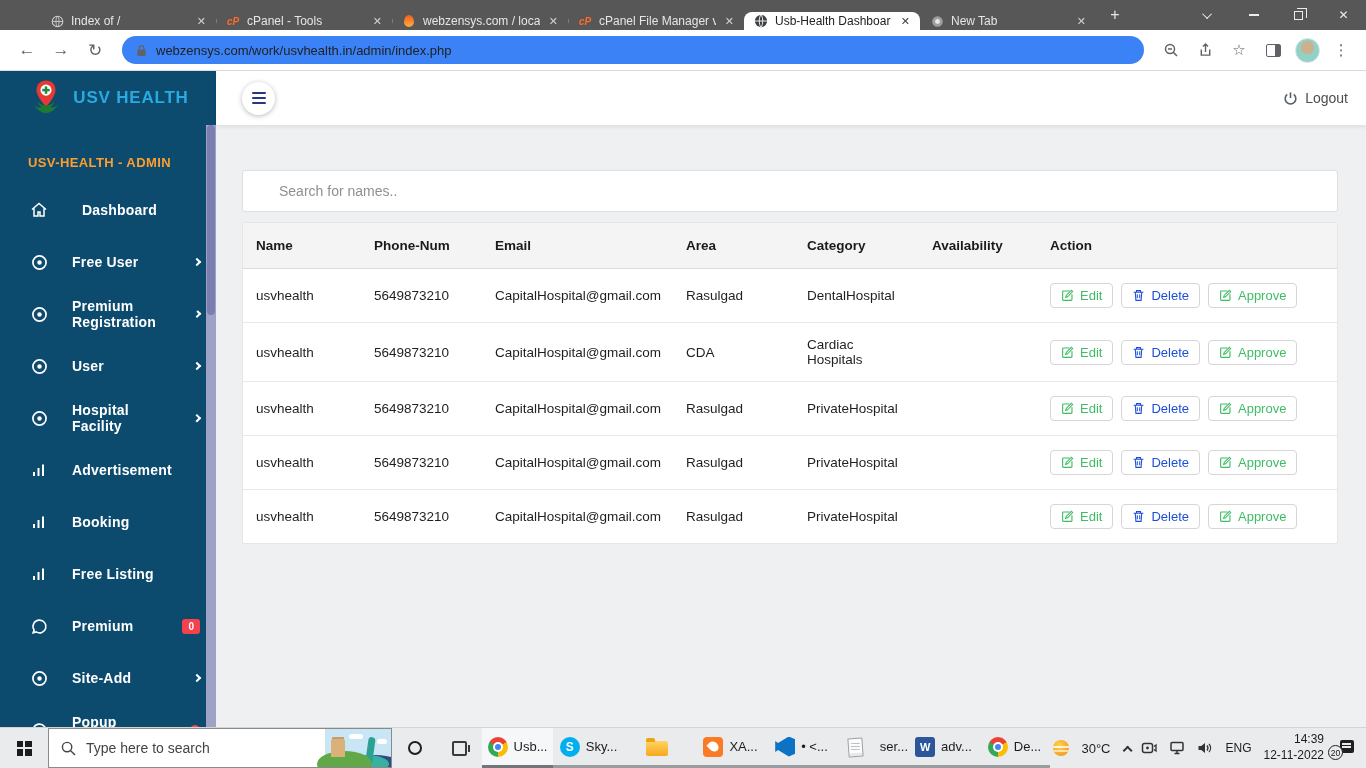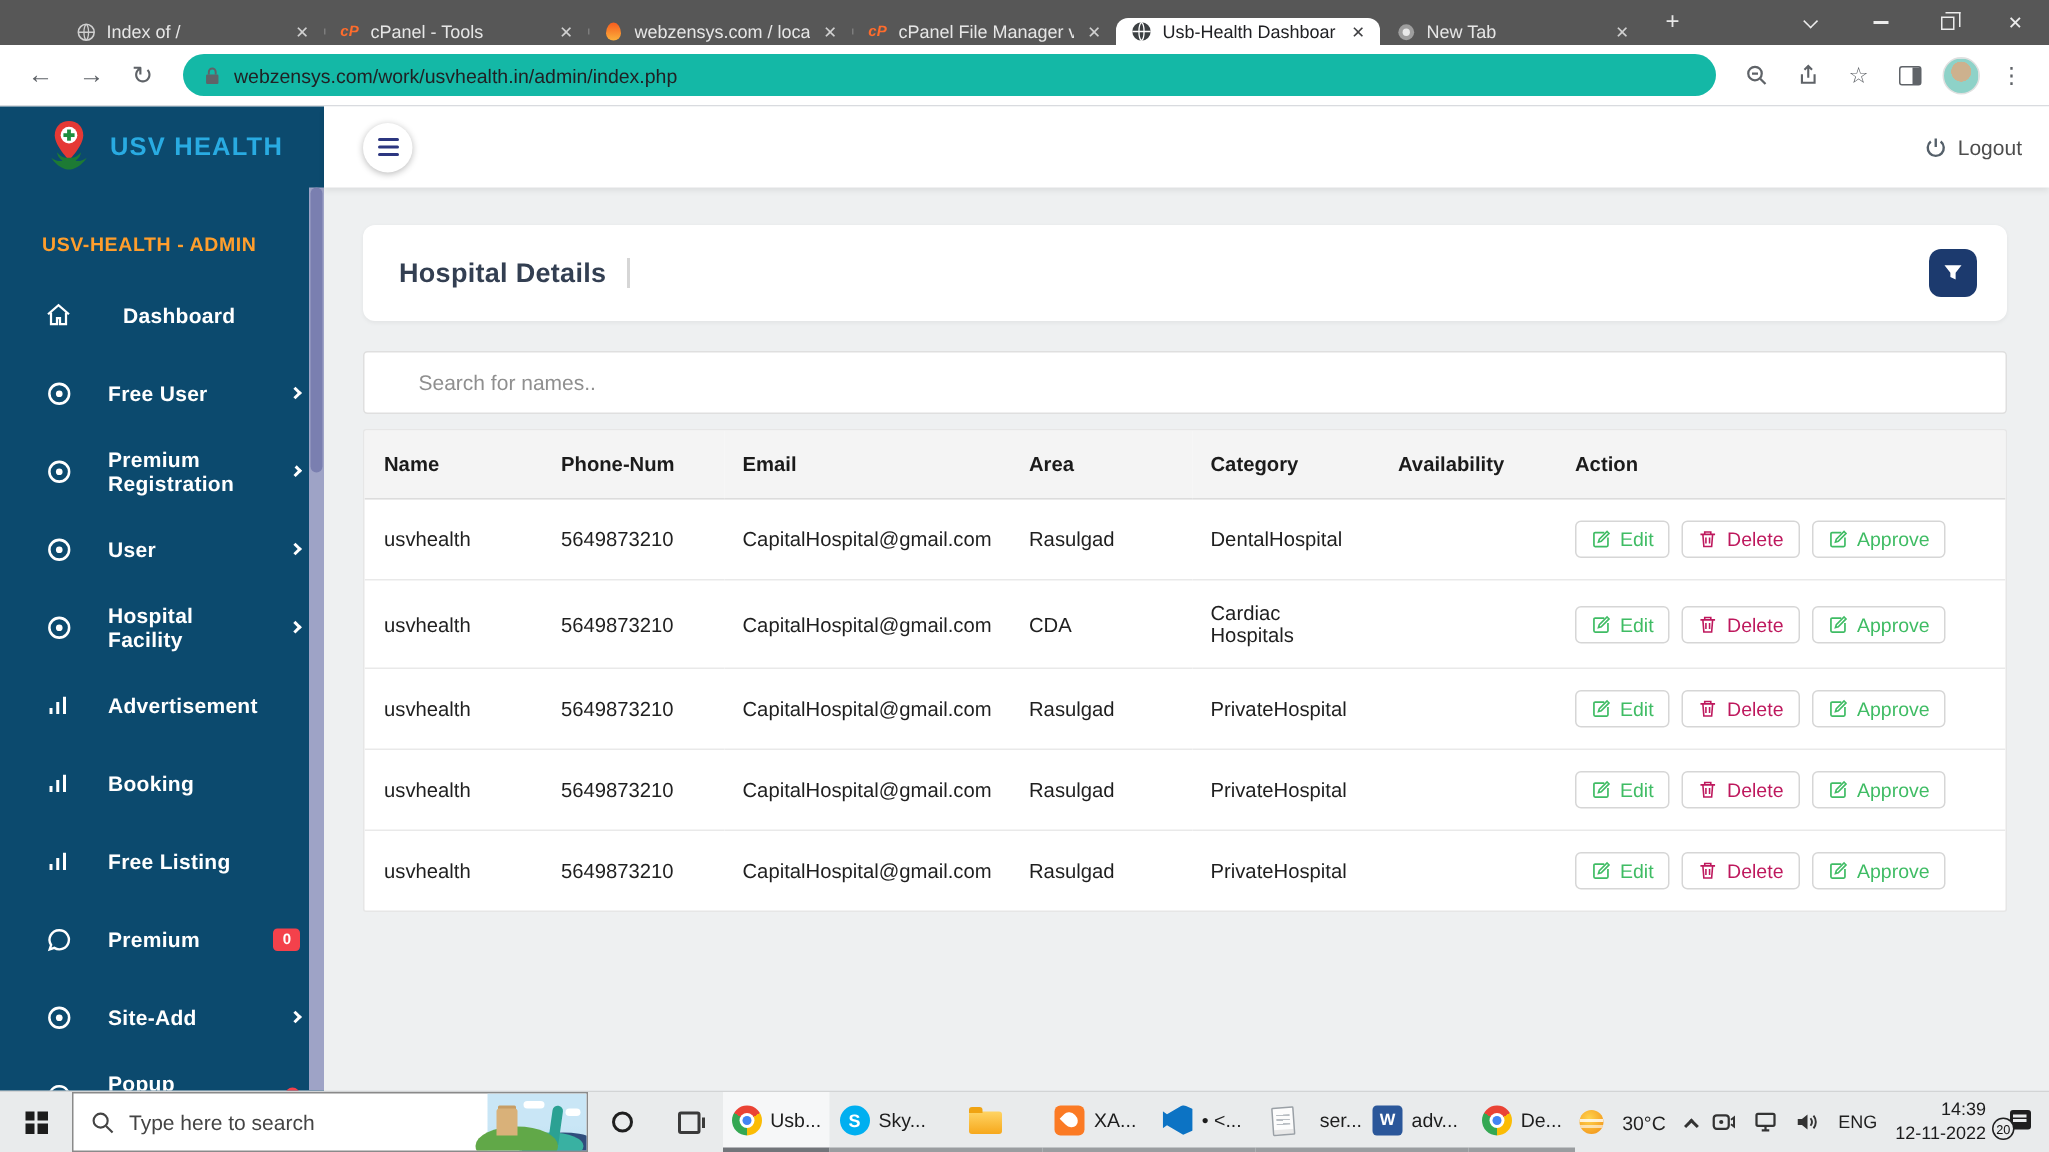--- a/index.html
+++ b/index.html
@@ -19,21 +19,21 @@
   .newtab { width:26px; height:26px; margin:0 0 2px 6px; color:#e6e6e6; font-size:16px; display:flex; align-items:center; justify-content:center; }
   .wincontrols { margin-left:auto; display:flex; align-self:stretch; align-items:center; }
   .winbtn { width:45px; height:30px; display:flex; align-items:center; justify-content:center; color:#ececec; font-size:12px; }
   .chev-down { width:7px; height:7px; border-left:1.5px solid #ececec; border-bottom:1.5px solid #ececec; transform:rotate(-45deg) translateY(-2px); }
   .minim { width:10px; height:1.5px; background:#ececec; }
   .restore { width:9px; height:9px; border:1.2px solid #ececec; position:relative; }
   .restore::after { content:""; position:absolute; left:2px; top:-4px; width:9px; height:9px; border:1.2px solid #ececec; border-left:none; border-bottom:none; }
 
   .toolbar { height:41px; background:#fff; display:flex; align-items:center; padding:0 10px 0 12px; gap:4px; border-bottom:1px solid #dadce0; }
   .navbtn { width:30px; height:30px; display:flex; align-items:center; justify-content:center; font-size:17px; color:#5f6368; border-radius:50%; }
-  .omnibox { flex:1; height:28px; margin:0 8px; background:#14b8a6; border-radius:14px; display:flex; align-items:center; padding:0 14px; gap:9px; }
+  .omnibox { flex:1; height:28px; margin:0 8px; background:#3b82f6; border-radius:14px; display:flex; align-items:center; padding:0 14px; gap:9px; }
   .omnibox .url { font-size:13px; color:#202124; }
   .tbicon { width:30px; height:30px; display:flex; align-items:center; justify-content:center; color:#5f6368; font-size:15px; }
   .panel-ic { width:15px; height:13px; border:1.6px solid #5f6368; border-radius:2px; position:relative; }
   .panel-ic::after { content:""; position:absolute; right:0; top:0; bottom:0; width:5px; background:#5f6368; }
   .avatar { width:25px; height:25px; border-radius:50%; background:radial-gradient(circle at 50% 38%, #cdb18e 0 36%, #8ed2c8 37%); border:1px solid #e0e0e0; }
 
   
   .page { height:656px; display:flex; }
   .sidebar { width:216px; background:#0c4a6e; position:relative; flex:0 0 216px; overflow:hidden; }
   .sb-scroll { position:absolute; right:0; top:54px; bottom:0; width:10px; background:#9ea3c6; }
@@ -69,21 +69,21 @@
   table { width:100%; border-collapse:collapse; table-layout:fixed; }
   th { background:#f4f4f4; text-align:left; font-size:13.5px; color:#1b1b1b; padding:15px 12px; border-bottom:1px solid #dcdcdc; }
   th:first-child { padding-left:13px; }
   td { font-size:13.5px; color:#1f1f1f; padding:14px 12px; border-top:1px solid #e9e9e9; vertical-align:middle; }
   td:first-child { padding-left:13px; }
   tr:first-child td { border-top:none; }
   .col-name{width:119px}.col-phone{width:121px}.col-email{width:191px}.col-area{width:121px}.col-cat{width:125px}.col-avail{width:118px}
   .actions { display:flex; gap:8px; }
   .abtn { display:inline-flex; align-items:center; gap:6px; padding:4px 10px; background:#fff; border:1px solid #d6d6d6; border-radius:4px; font-size:13px; font-family:inherit; }
   .abtn.green { color:#3fbc64; }
-  .abtn.red { color:#be185d; }
+  .abtn.red { color:#1d4ed8; }
 
   
   .taskbar { height:41px; background:#e9ebec; border-top:1px solid #d2d4d5; display:flex; align-items:stretch; }
   .tb-start { width:48px; display:flex; align-items:center; justify-content:center; }
   .winlogo { width:15px; height:15px; display:grid; grid-template-columns:1fr 1fr; grid-template-rows:1fr 1fr; gap:1.6px; }
   .winlogo i { background:#1c1c1c; }
   .tb-search { width:344px; background:#fff; border:1px solid #8a8a8a; display:flex; align-items:center; position:relative; overflow:hidden; }
   .tb-search .mag { margin:0 10px 0 12px; }
   .tb-search .ph { font-size:14px; color:#444; }
   .tb-art { position:absolute; right:0; top:0; bottom:0; width:66px; background:linear-gradient(#c9e6f6 55%, #bfe0f2); }
@@ -367,29 +367,20 @@
         <svg width="15" height="15" viewBox="0 0 16 16">
             <path d="M8 1.5v6" stroke="currentColor" stroke-width="1.7" fill="none"></path>
             <path d="M4.5 3.6a5.7 5.7 0 1 0 7 0" stroke="currentColor" stroke-width="1.7" fill="none"></path>
           </svg>
         <span>Logout</span>
       </div>
     </div>
 
     <div class="content">
 
-      <div class="card title-card">
-        <span class="page-title">Hospital Details</span>
-        <span class="title-div"></span>
-        <button class="filter-btn">
-          <svg width="14" height="14" viewBox="0 0 16 16">
-              <path d="M1.5 2h13L10 7.8V13l-4-2V7.8z" fill="#fff"></path>
-            </svg>
-        </button>
-      </div>
 
       <input class="search-input" type="text" placeholder="Search for names.." style="">
 
       <div class="card table-card">
         <table>
           <colgroup>
               <col class="col-name">
               <col class="col-phone">
               <col class="col-email">
               <col class="col-area">

